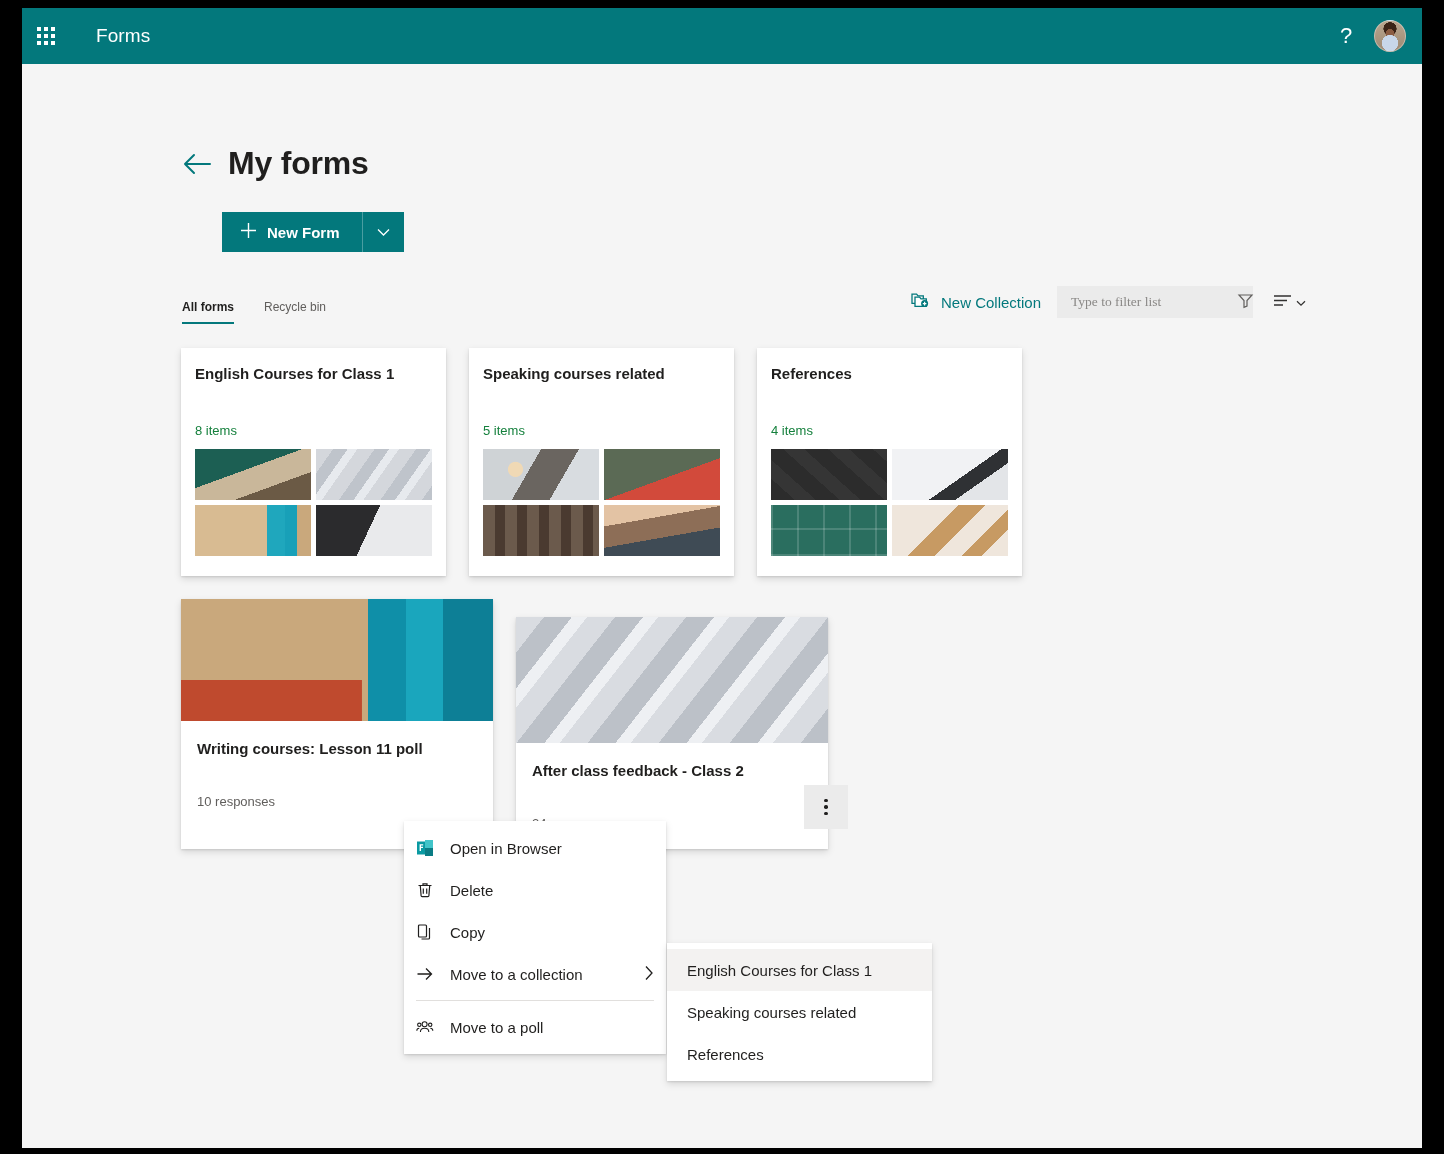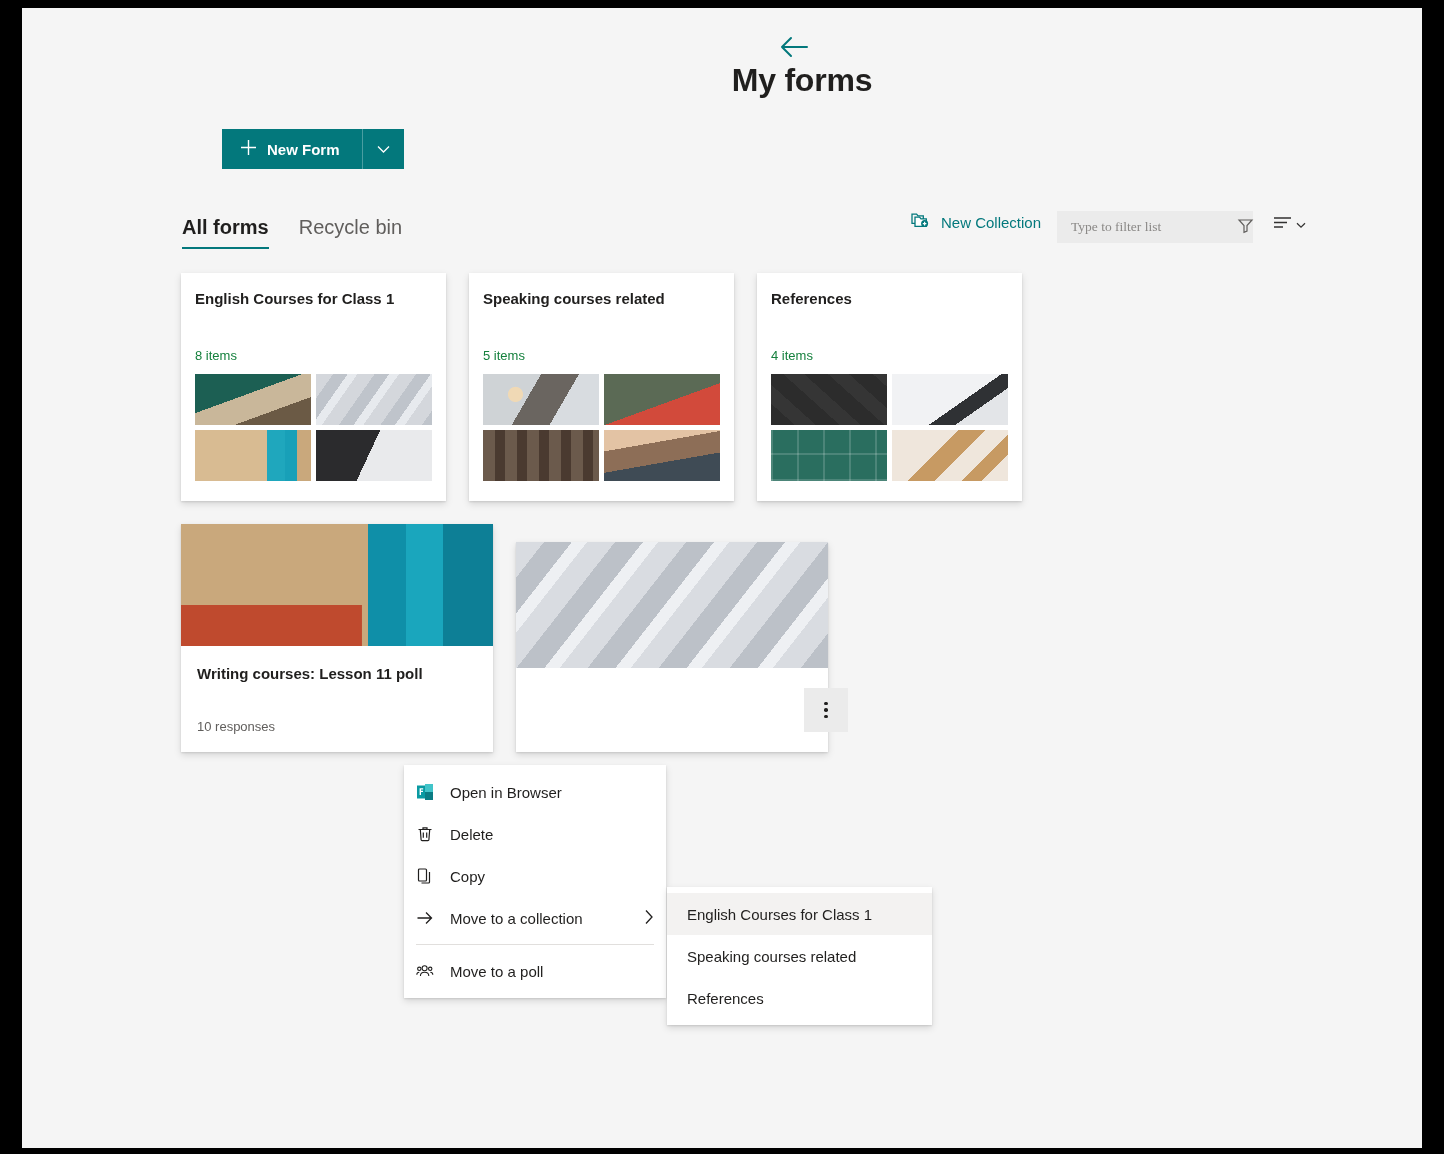--- a/index.html
+++ b/index.html
@@ -57,22 +57,21 @@
       linear-gradient(#b8a58e, #9d8a74);
     overflow: hidden; position: relative; cursor: pointer;
     border: 1px solid rgba(255,255,255,.35);
   }
 
   
   #content { padding: 0 0 0 0; position: relative; height: calc(100% - 56px); }
 
   .title-row {
     display: flex; align-items: center;
-    padding: 24px 0 0 160px;
-    flex-direction: column;
+    padding: 81px 0 0 160px;
   }
   .back-arrow {
     width: 30px; height: 30px; margin-right: 16px;
     display: flex; align-items: center; justify-content: center;
     cursor: pointer;
   }
   .page-title { font-size: 32px; color: #201f1e; font-weight: 600; letter-spacing: -.2px; }
 
   .newform-row { padding: 30px 0 0 160px; }
   .split-btn { display: inline-flex; height: 40px; padding-left: 40px; }
@@ -88,29 +87,29 @@
     cursor: pointer;
   }
 
   .toolbar {
     display: flex; align-items: flex-end;
     padding: 34px 112px 0 160px;
     position: relative;
   }
   .tabs { display: flex; gap: 30px; }
   .tab {
-    font-size: 20px; color: #605e5c; padding-bottom: 10px;
+    font-size: 12px; color: #605e5c; padding-bottom: 10px;
     cursor: pointer; position: relative;
   }
   .tab.active { color: #201f1e; font-weight: 700; }
   .tab.active::after {
     content: ""; position: absolute; left: 0; right: 0; bottom: 0;
     height: 2.5px; background: #03787c;
   }
-  .toolbar-right { margin-left: auto; display: flex; align-items: flex-start; gap: 16px; padding-bottom: 6px; margin-top: 8px; }
+  .toolbar-right { margin-left: auto; display: flex; align-items: center; gap: 16px; padding-bottom: 6px; }
   .new-collection {
     display: flex; align-items: center; gap: 10px;
     color: #03787c; font-size: 15px; cursor: pointer;
   }
   .filter-box {
     width: 196px; height: 32px; background: #ebebeb;
     display: flex; align-items: center; padding: 0 10px 0 14px;
   }
   .filter-box input {
     border: none; background: transparent; outline: none; flex: 1;
@@ -219,20 +218,40 @@
     display: flex; align-items: center; height: 42px; padding: 0 20px;
     font-size: 15px; color: #201f1e; cursor: pointer;
   }
   .sub-item.hover { background: #f3f2f1; }
 </style>
 </head>
 <body>
 
 <div id="screen">
 
+  <div id="suitebar">
+    <div class="waffle">
+      <div class="grid">
+          <i></i>
+          <i></i>
+          <i></i>
+          <i></i>
+          <i></i>
+          <i></i>
+          <i></i>
+          <i></i>
+          <i></i>
+        </div>
+    </div>
+    <div class="brand">Forms</div>
+    <div class="suite-right">
+      <div class="help-btn">?</div>
+      <div class="avatar"></div>
+    </div>
+  </div>
 
   <div id="content">
 
     <div class="title-row">
       <div class="back-arrow">
         <svg width="30" height="24" viewBox="0 0 30 24" fill="none">
           <path d="M28 12H3M3 12l9-9M3 12l9 9" stroke="#03787c" stroke-width="2" stroke-linecap="round" stroke-linejoin="round"></path>
         </svg>
       </div>
       <div class="page-title">My forms</div>
@@ -336,20 +355,24 @@
       <div class="card form-card">
         <div class="form-hero hero-wood"></div>
         <div class="form-body">
           <div class="form-title">Writing courses: Lesson 11 poll</div>
           <div class="form-responses">10 responses</div>
         </div>
       </div>
 
       <div class="card form-card" style="margin-top:18px">
         <div class="form-hero hero-tubes" style="height:126px"></div>
+        <div class="form-body">
+          <div class="form-title">After class feedback - Class 2</div>
+          <div class="form-responses">24 responses</div>
+        </div>
         <div class="more-btn" style="right:-20px; bottom:20px">
           <span class="dots">
               <i></i>
               <i></i>
               <i></i>
             </span>
         </div>
       </div>
 
     </div>

